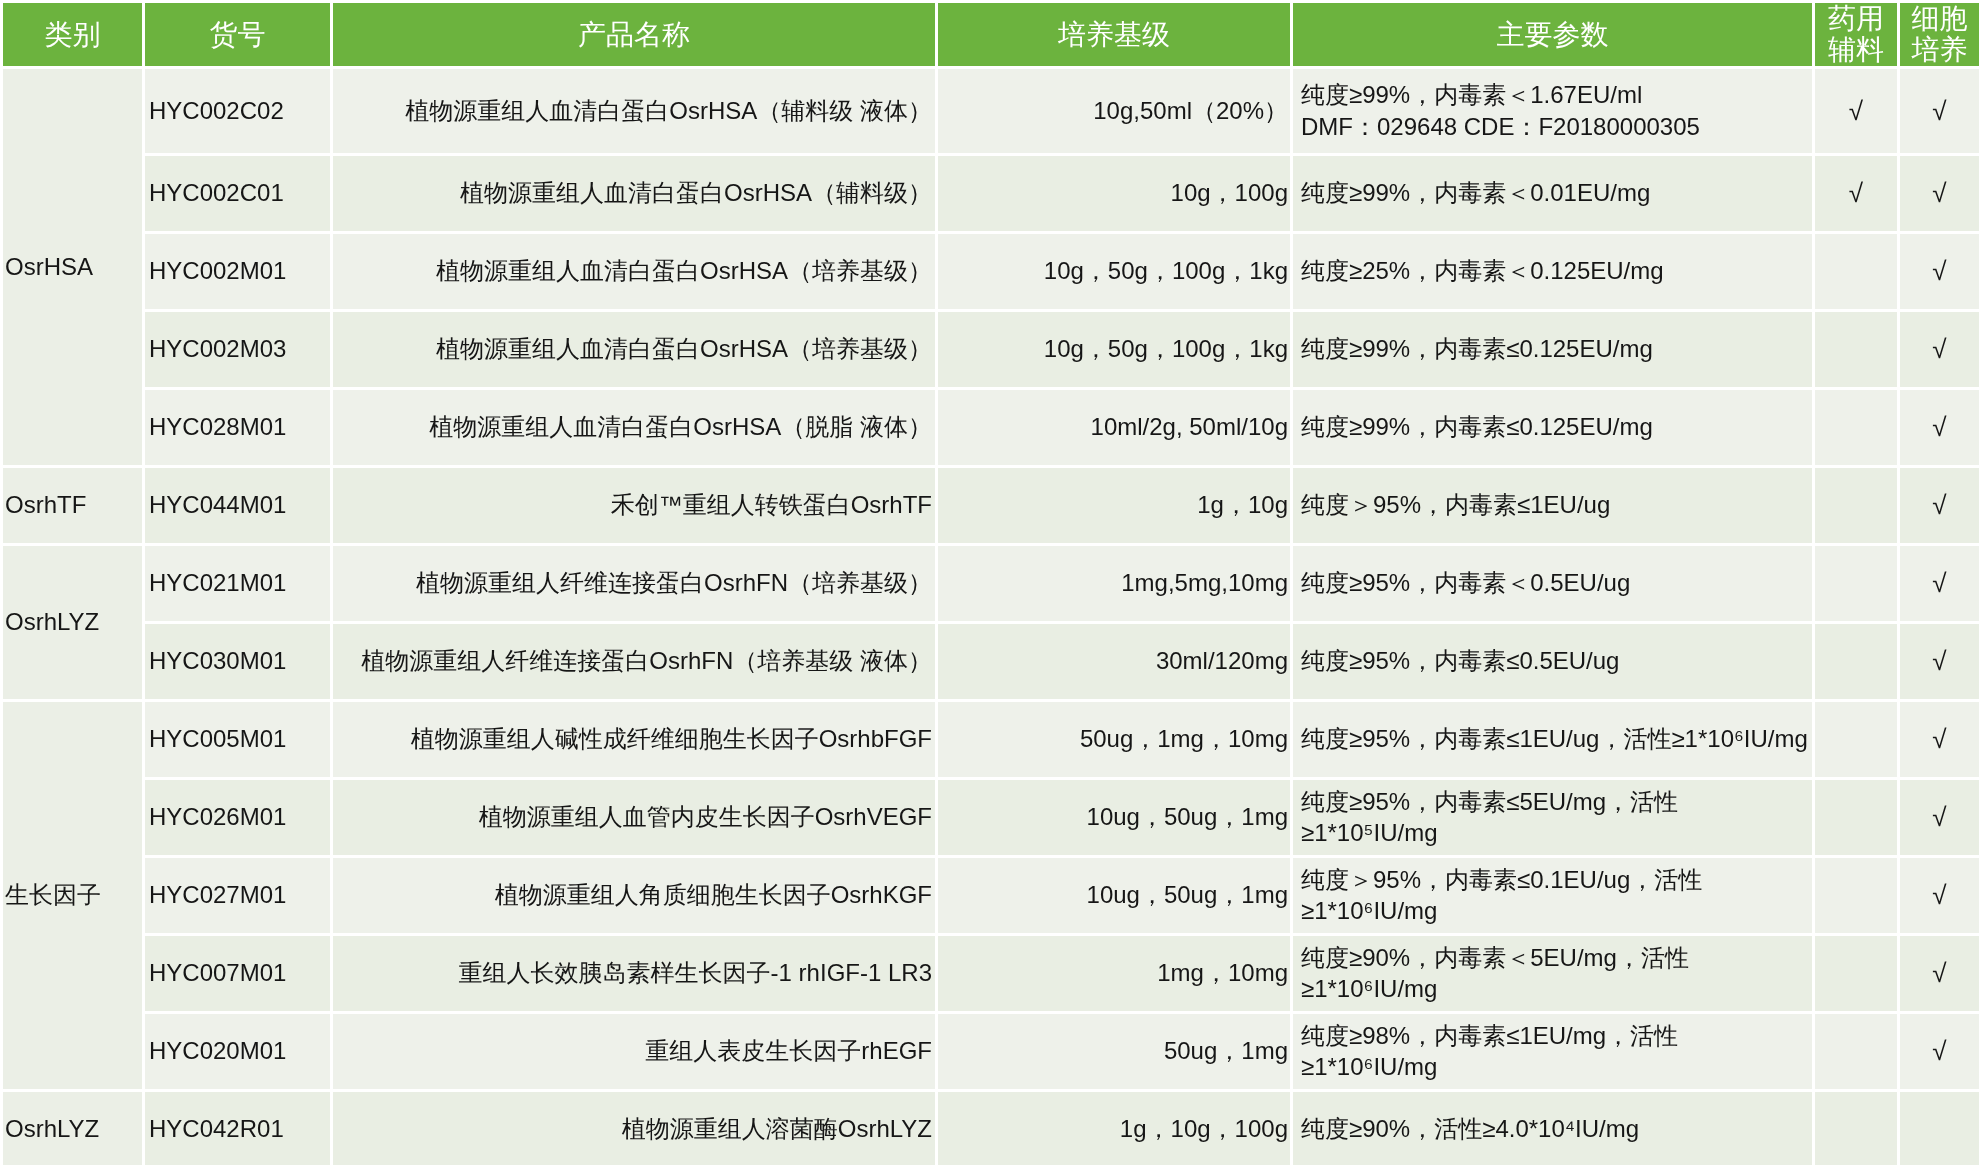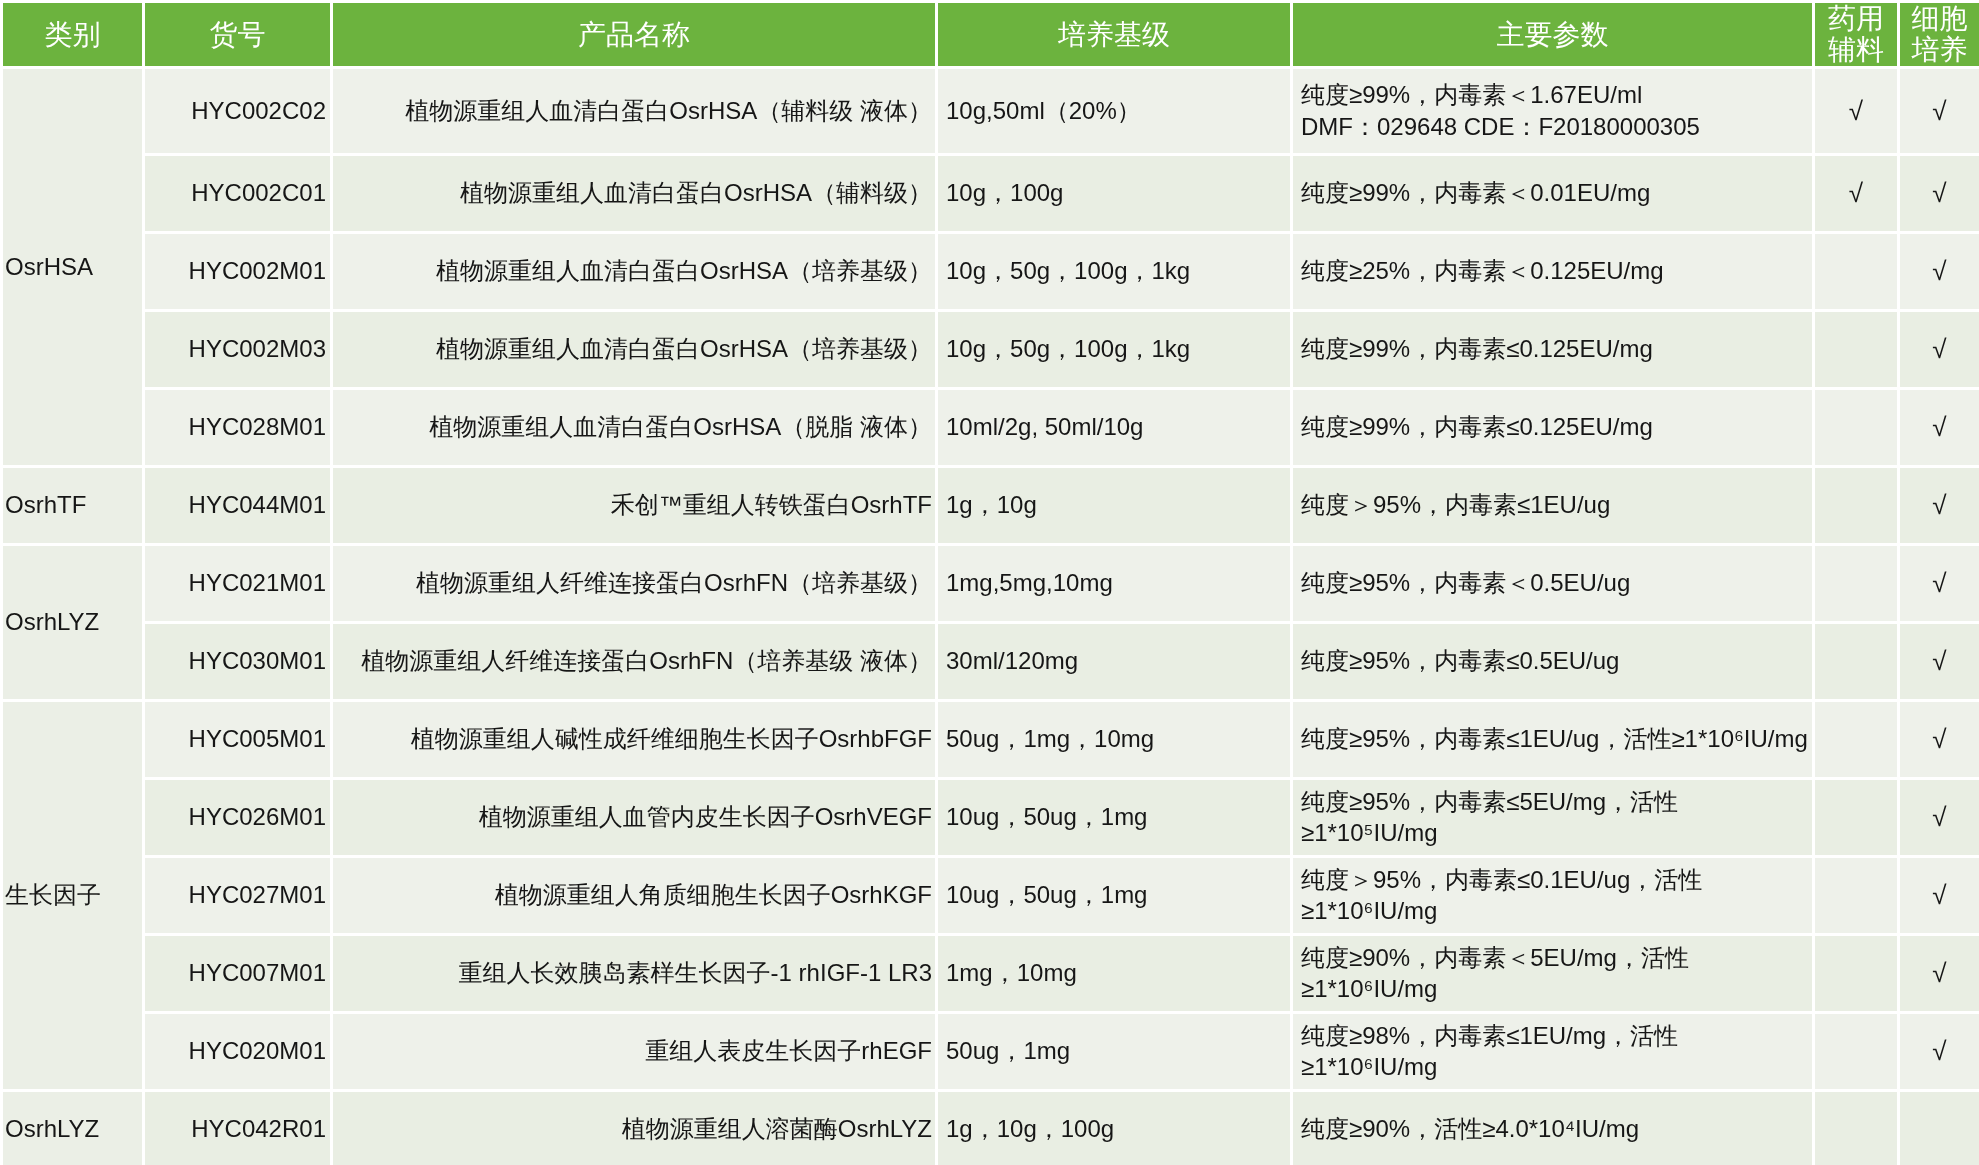--- a/index.html
+++ b/index.html
@@ -34,23 +34,23 @@
   tbody tr.r-tall { height: 87px; }
   td {
     font-size: 24px;
     line-height: 1.32;
     padding: 0 8px;
     background: #ECF0E8;
   }
   tbody tr:nth-child(odd) td { background: #EEF1EA; }
   tbody tr:nth-child(even) td { background: #E9EEE3; }
   td.cat  { background: #EBEFE6 !important; text-align: left; padding: 0 2px; }
-  td.sku  { text-align: right; padding: 0 4px; }
+  td.sku  { text-align: left; padding: 0 4px; }
   td.name { text-align: right; padding-right: 3px; }
-  td.pack { text-align: left; padding-right: 2px; margin-left: 7px; }
+  td.pack { text-align: right; padding-right: 2px; margin-left: 7px; }
   td.params { text-align: left; white-space: pre-line; padding-right: 4px; }
   td.mark { text-align: center; padding: 0; font-size: 26px; }
 </style>
 </head>
 <body>
 
 <table>
   <colgroup>
     <col style="width:142px">
       <col style="width:188px">

